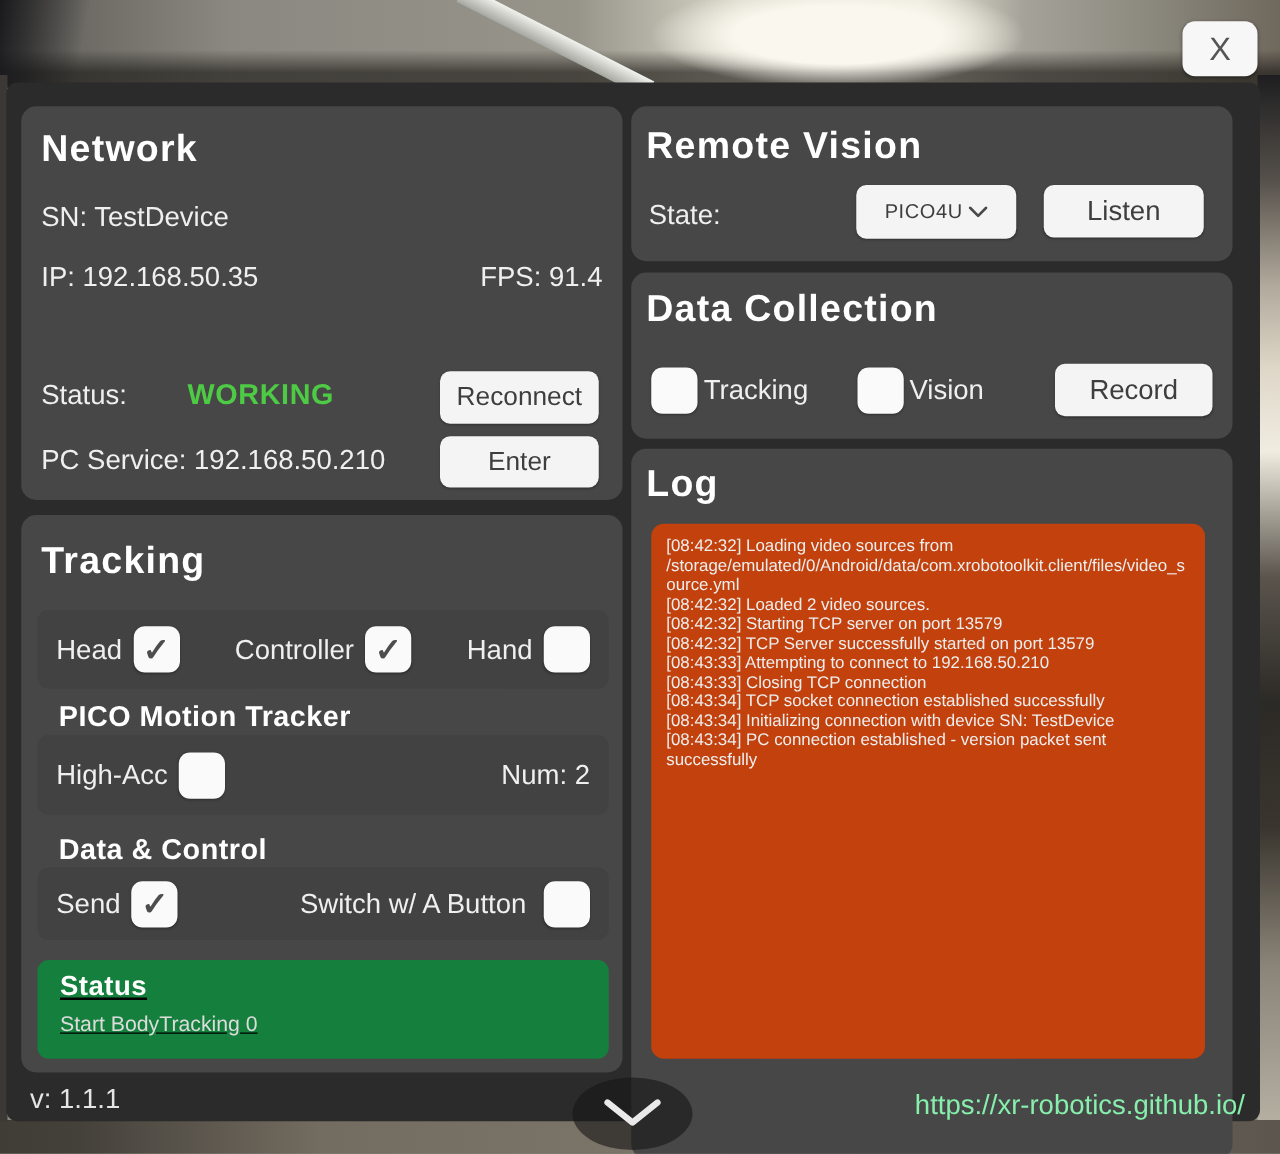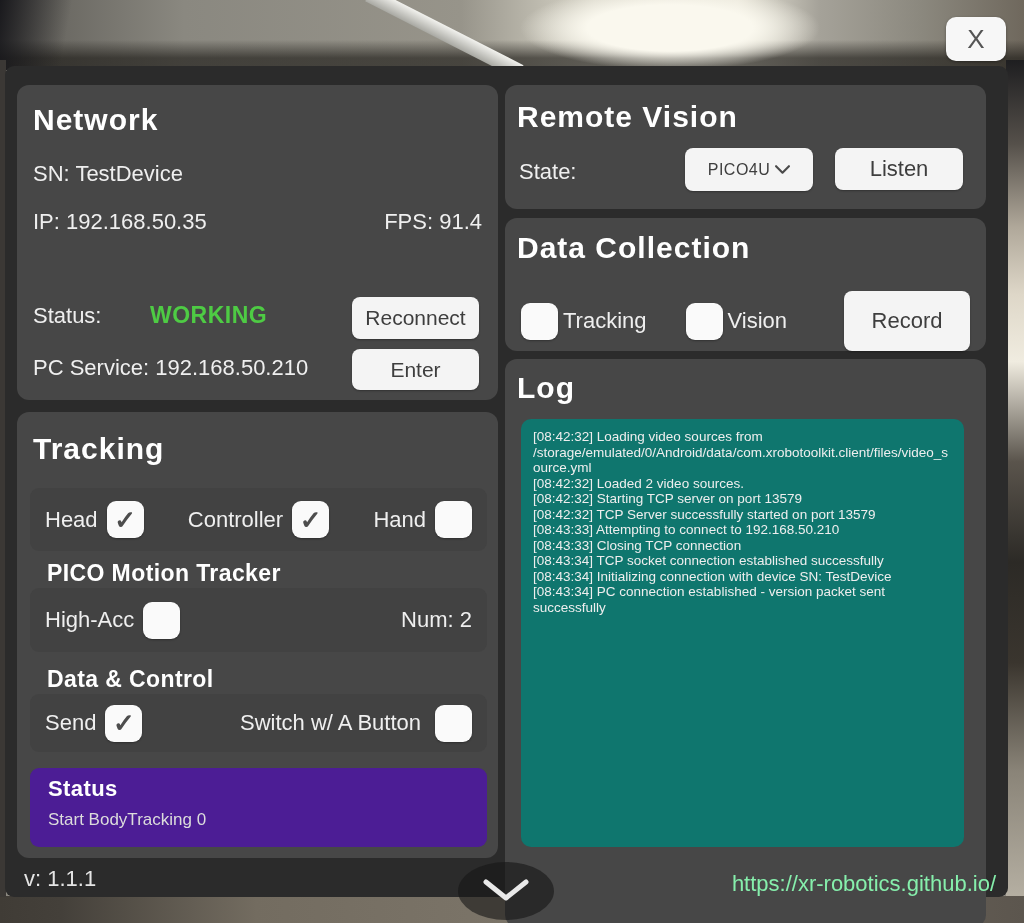--- a/index.html
+++ b/index.html
@@ -58,21 +58,21 @@
   .card-tracking .card-title { position:absolute; left:16px; top:20px; }
   .strip { position:absolute; left:13px; width:457px; background:#424242; border-radius:9px;
     display:flex; align-items:center; padding:0 15px; }
   .strip-head { top:76px; height:63px; justify-content:space-between; }
   .strip-mode { top:176px; height:64px; justify-content:space-between; }
   .strip-send { top:282px; height:58px; justify-content:space-between; }
   .grp { display:flex; align-items:center; gap:9px; }
   .h-pico { position:absolute; left:30px; top:148px; z-index:2; }
   .h-dc   { position:absolute; left:30px; top:254px; z-index:2; }
   .strip-status { position:absolute; left:13px; top:356px; width:457px; height:79px;
-    background:#4c1d95; border-radius:9px; padding:8px 18px; }
+    background:#15803d; border-radius:9px; padding:8px 18px;text-decoration:underline; }
   .status-msg { color:#dcdcdc; font-size:17px; margin-top:8px; }
 
   .checkbox { width:37px; height:37px; background:#fafafa; border-radius:9px; flex:none;
     display:inline-flex; align-items:center; justify-content:center; cursor:pointer;
     box-shadow:0 1px 2px rgba(0,0,0,.3); }
   .checkbox .check { color:#4d4d4d; font-size:26px; font-weight:700; line-height:1; }
 
   .dropdown { background:#f4f4f4; border:none; border-radius:8px; display:inline-flex;
     align-items:center; justify-content:center; gap:5px; color:#3e3e3e;
     font-family:inherit; cursor:pointer; box-shadow:0 1px 2px rgba(0,0,0,.3); }
@@ -83,26 +83,26 @@
   .card-remote-vision .card-title { position:absolute; left:12px; top:15px; }
   .rv-state-label { position:absolute; left:14px; top:74px; }
   .rv-dd   { position:absolute; left:180px; top:63px; }
   .btn-listen { left:330px; top:63px; width:128px; height:42px; font-size:22px; }
 
   
   .card-data-collection .card-title { position:absolute; left:12px; top:13px; }
   .dc-row { position:absolute; left:16px; top:73px; width:449px; display:flex; align-items:center; }
   .dc-g2 { margin-left:39px; }
   .dc-row .grp { gap:5px; }
-  .btn-record { position:static; margin-left:auto; width:126px; height:60px; font-size:22px; }
+  .btn-record { position:static; margin-left:auto; width:126px; height:42px; font-size:22px; }
 
   
   .card-log .card-title { position:absolute; left:12px; top:12px; }
   .log-box { position:absolute; left:16px; top:60px; width:443px; height:428px;
-    background:#0f766e; border-radius:10px; padding:10px 12px; overflow:hidden;
+    background:#c2410c; border-radius:10px; padding:10px 12px; overflow:hidden;
     color:#eeeeee; font-size:13.5px; line-height:15.5px; }
   .log-line { overflow-wrap:anywhere; }
 
   
   .version { position:absolute; left:19px; bottom:5px; color:#e5e5e5; font-size:22px; }
   .footer-url { position:absolute; right:12px; bottom:0; color:#86efac; font-size:22px; }
   .chevron-btn { position:absolute; left:458px; top:862px; width:96px; height:58px;
     background:rgba(22,22,22,.6); border:none; border-radius:50%; cursor:pointer;
     display:flex; align-items:center; justify-content:center; z-index:5; }
 </style>

